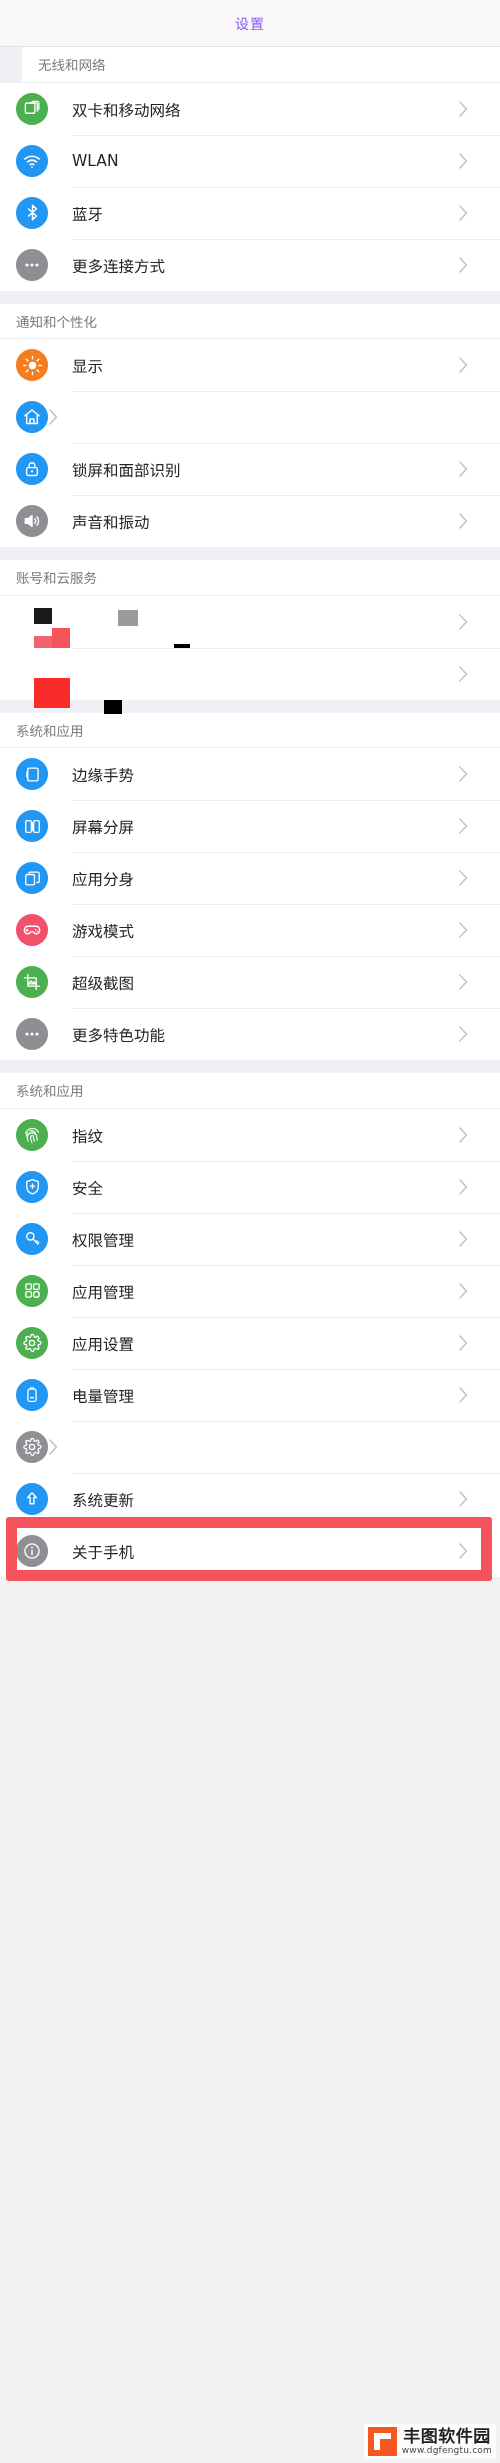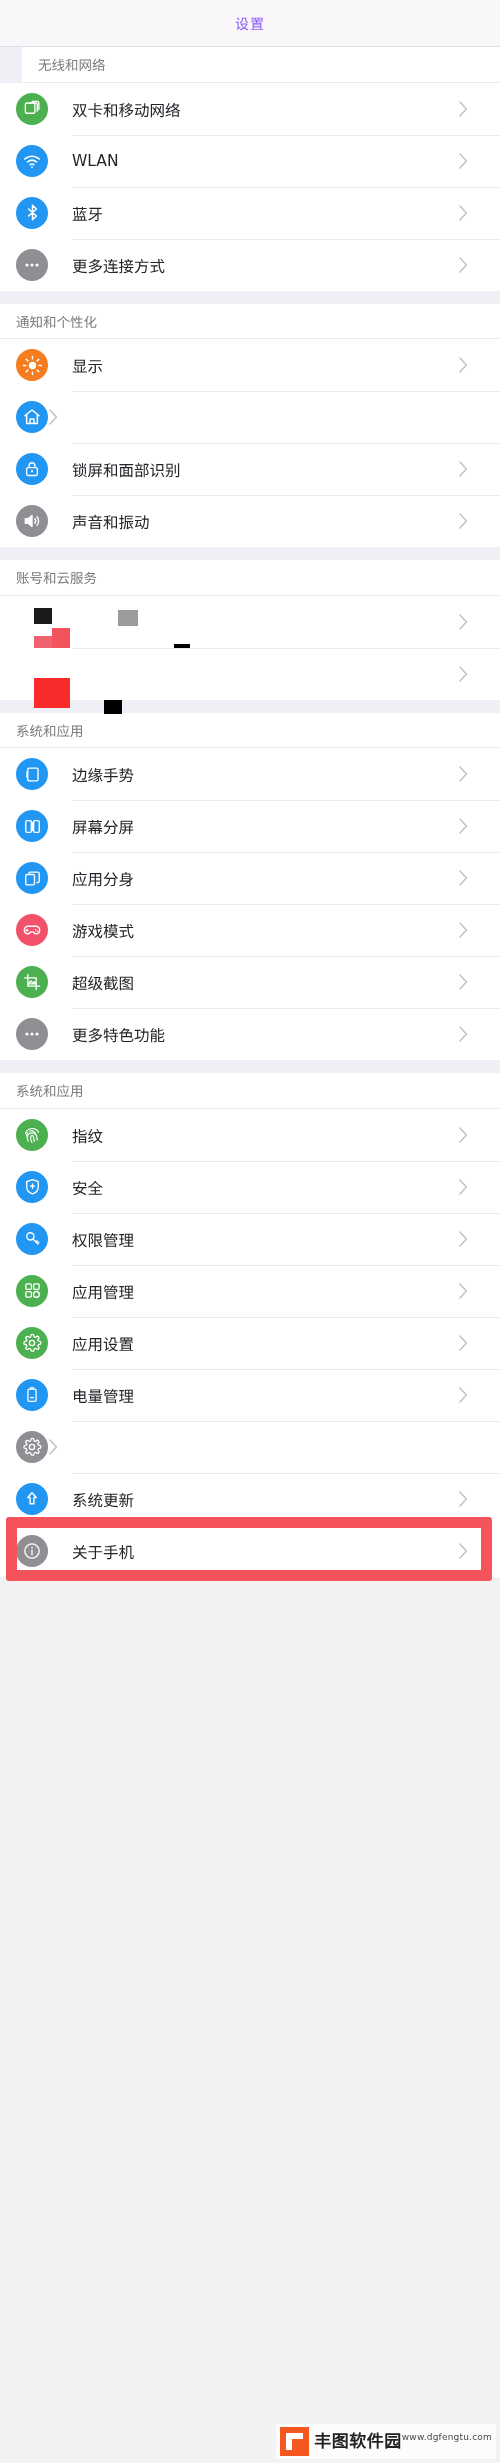--- a/index.html
+++ b/index.html
@@ -79,21 +79,21 @@
     position:relative; flex:0 0 29px;
   }
   .wm-mark::before{
     content:""; position:absolute; left:6px; top:6px;
     width:17px; height:6px; background:#fff;
   }
   .wm-mark::after{
     content:""; position:absolute; left:6px; top:6px;
     width:6px; height:17px; background:#fff;
   }
-  .wm-text{ display:flex; flex-direction:row; line-height:1.05;text-align:center; }
+  .wm-text{ display:flex; flex-direction:column; line-height:1.05;text-align:center; }
   .wm-name{ font-size:17px; font-weight:bold; color:#222; letter-spacing:.5px; }
   .wm-url{ font-size:9px; color:#4a4a4a; letter-spacing:.2px; }
 </style>
 </head>
 <body>
 
 <div class="titlebar">
   <div class="title">设置</div>
 </div>
 

